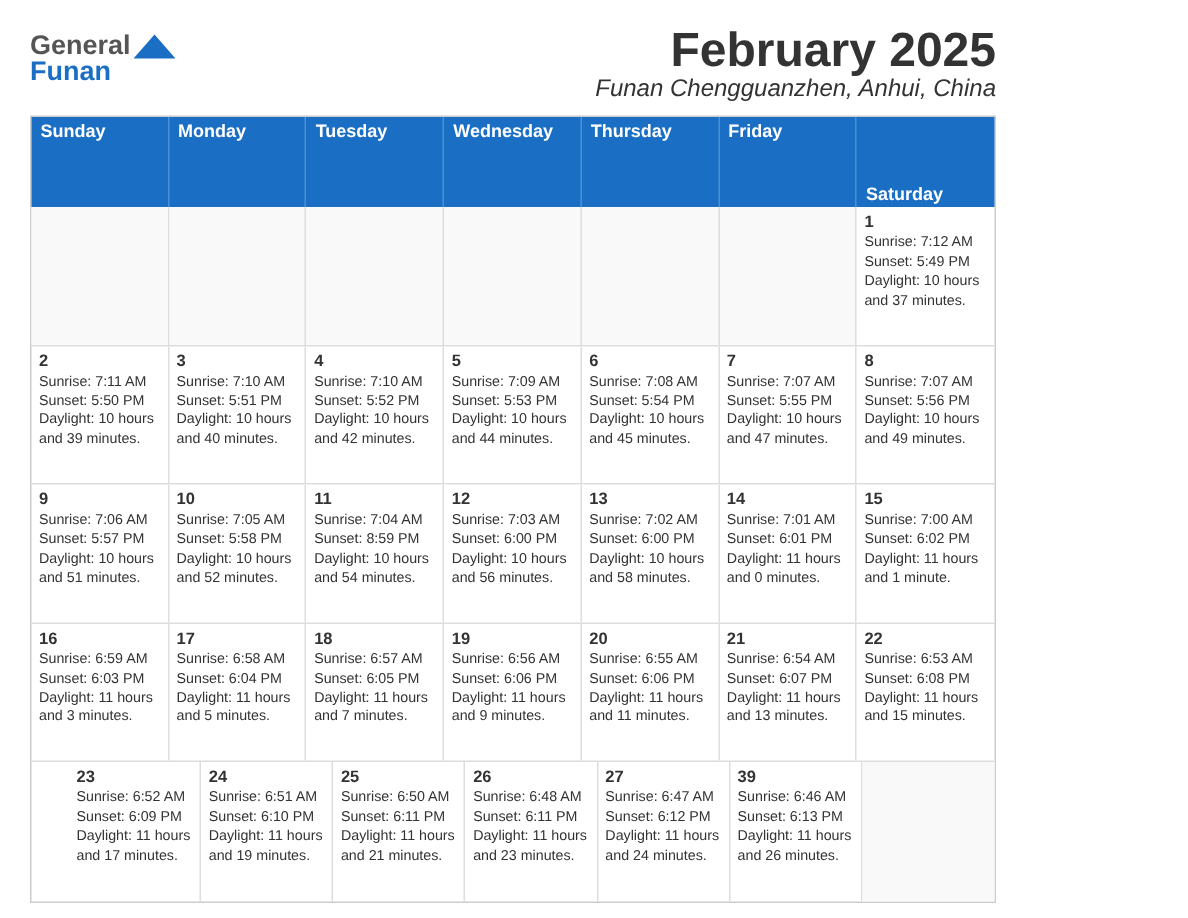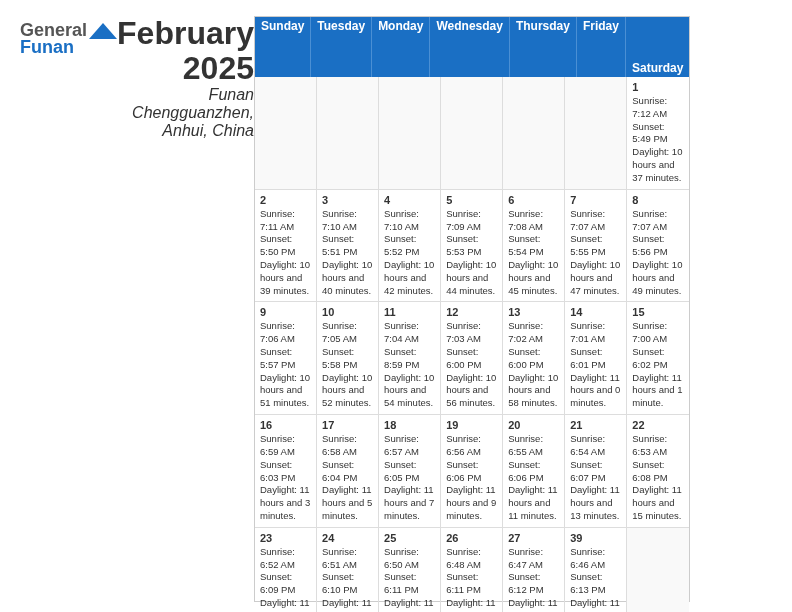--- a/index.html
+++ b/index.html
@@ -8,20 +8,21 @@
       height: 612px;
       font-family: Arial, sans-serif;
       background: #fff;
       overflow: hidden;
     }
     .page {
       width: 684px;
       height: 612px;
       padding: 16px 20px 10px 20px;
       display: flex;
+      flex-direction: column;
     }
     .header {
       display: flex;
       justify-content: space-between;
       align-items: flex-start;
       margin-bottom: 8px;
     }
     .logo {
       display: flex;
       flex-direction: column;
@@ -79,20 +80,21 @@
       display: grid;
       grid-template-rows: repeat(5, 1fr);
     }
     .cal-row {
       display: grid;
       grid-template-columns: repeat(7, 1fr);
       border-bottom: 1px solid #ddd;
     }
     .cal-row:last-child {
       border-bottom: none;
+      margin-left: 25px;
     }
     .cal-cell {
       border-right: 1px solid #ddd;
       padding: 4px 5px;
       font-size: 10px;
       color: #333;
       vertical-align: top;
       min-height: 0;
       overflow: hidden;
     }
@@ -130,22 +132,22 @@
     </div>
     <div class="title-block">
       <div class="month-title">February 2025</div>
       <div class="location-title">Funan Chengguanzhen, Anhui, China</div>
     </div>
   </div>
 
   <div class="calendar">
     <div class="cal-header">
       <div class="cal-header-cell">Sunday</div>
+      <div class="cal-header-cell">Monday</div>
       <div class="cal-header-cell">Tuesday</div>
-      <div class="cal-header-cell">Monday</div>
       <div class="cal-header-cell">Wednesday</div>
       <div class="cal-header-cell">Thursday</div>
       <div class="cal-header-cell">Friday</div>
       <div class="cal-header-cell">Saturday</div>
     </div>
     <div class="cal-body" id="cal-body">
     <div class="cal-row">
           <div class="cal-cell empty"></div>
           <div class="cal-cell empty"></div>
           <div class="cal-cell empty"></div>

